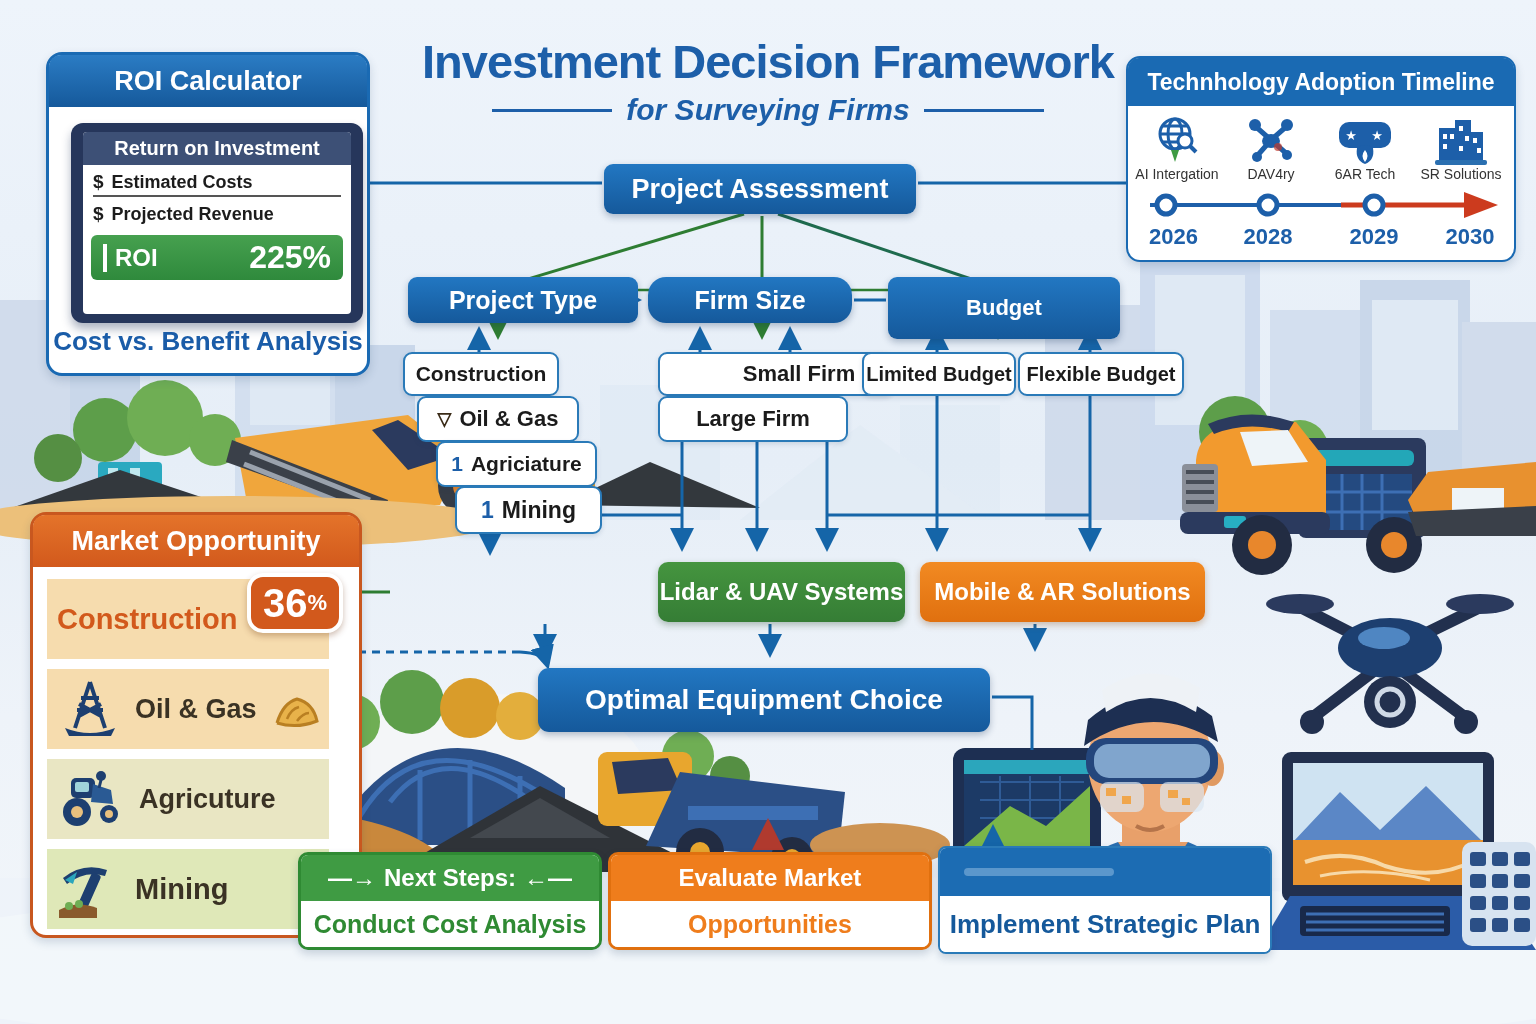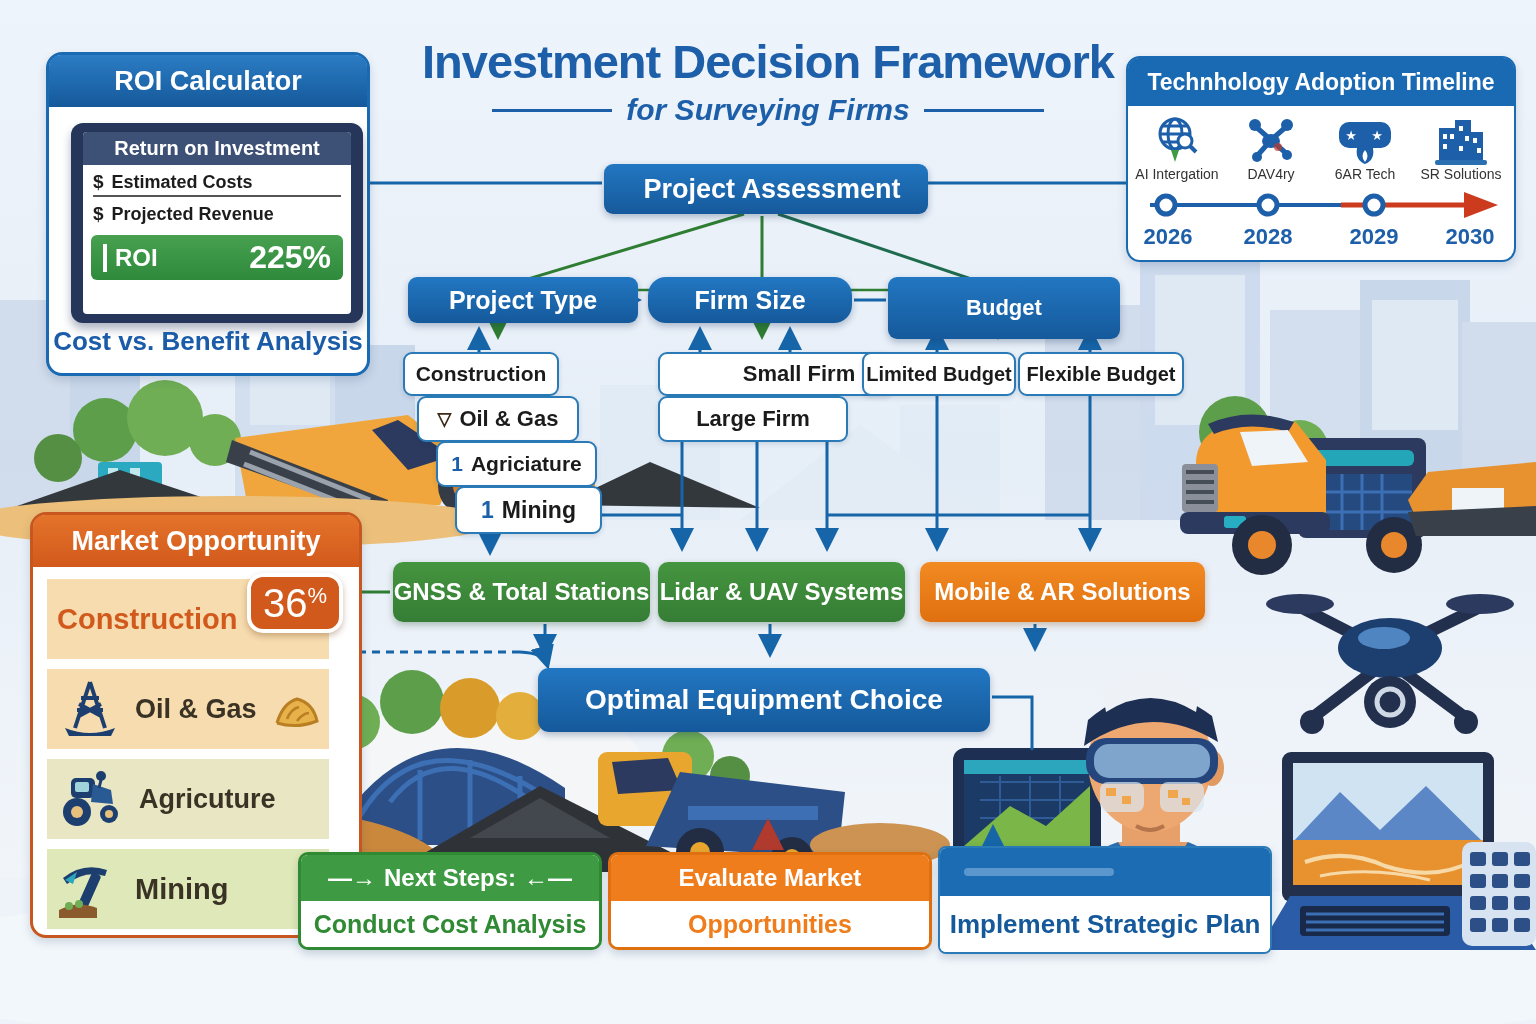--- a/index.html
+++ b/index.html
@@ -41,21 +41,21 @@
   .whitebox{position:absolute;background:#fff;border:2px solid #2a7ab8;border-radius:9px;display:flex;align-items:center;justify-content:center;gap:8px;font-weight:700;color:#1b1b1b;box-shadow:0 2px 5px rgba(30,60,100,.15);}
   .pfx-blue{color:#1d5fa9;}
   .pfx-dark{color:#3a2b17;font-size:18px;}
   .greenbox{position:absolute;background:linear-gradient(180deg,#45953f,#357d35);border-radius:10px;color:#fff;font-weight:700;display:flex;align-items:center;justify-content:center;font-size:24px;box-shadow:0 3px 7px rgba(20,60,30,.3);}
   .orangebox{background:linear-gradient(180deg,#f28a22,#e0700f)!important;box-shadow:0 3px 7px rgba(120,60,0,.3);}
   
   #mkt{left:30px;top:512px;width:326px;height:420px;border:3px solid #c8571f;}
   #mkt .panel-hdr{height:52px;border-radius:12px 12px 0 0;background:linear-gradient(180deg,#e4732a,#d2591c);font-size:27px;}
   .mkt-row{position:absolute;left:14px;width:282px;height:80px;display:flex;align-items:center;gap:12px;padding:0 10px;box-sizing:border-box;}
   .mkt-row .lb{font-weight:700;font-size:27px;color:#3a3224;}
-  #mkt-badge{position:absolute;right:-14px;top:-6px;background:#d2591c;border:4px solid #fff;border-radius:16px;color:#fff;font-weight:400;padding:6px 12px;display:flex;align-items:flex-start;box-shadow:0 3px 6px rgba(100,40,0,.3);}
+  #mkt-badge{position:absolute;right:-14px;top:-6px;background:#d2591c;border:4px solid #fff;border-radius:16px;color:#fff;font-weight:700;padding:6px 12px;display:flex;align-items:center;box-shadow:0 3px 6px rgba(100,40,0,.3);}
   #mkt-badge .v{font-size:40px;line-height:1;}
   #mkt-badge .u{font-size:22px;}
   
   .action{position:absolute;border-radius:10px;overflow:hidden;box-shadow:0 4px 9px rgba(30,60,100,.2);display:flex;flex-direction:column;background:#fff;}
   .action .a-hdr{height:46px;display:flex;align-items:center;justify-content:center;gap:8px;color:#fff;font-weight:700;font-size:24px;}
   .action .a-body{flex:1;display:flex;align-items:center;justify-content:center;font-weight:700;font-size:25px;background:#fff;}
   #act-green{left:298px;top:852px;width:298px;height:92px;border:3px solid #2f8a33;}
   #act-green .a-hdr{background:#3f9b43;}
   #act-green .a-body{color:#2f8a33;}
   #act-orange{left:608px;top:852px;width:318px;height:92px;border:3px solid #e0700f;}
@@ -386,28 +386,28 @@
         <div class="lb">SR Solutions</div>
       </div>
       <svg class="abs" style="left:8px;top:82px;" width="368" height="34" viewBox="0 0 368 34">
         <line x1="14" y1="17" x2="205" y2="17" stroke="#1d5fa9" stroke-width="4"></line>
         <line x1="205" y1="17" x2="330" y2="17" stroke="#cc3b1e" stroke-width="5"></line>
         <polygon points="328,4 362,17 328,30" fill="#cc3b1e"></polygon>
         <circle cx="30" cy="17" r="9" fill="#fff" stroke="#1d5fa9" stroke-width="5"></circle>
         <circle cx="132" cy="17" r="9" fill="#fff" stroke="#1d5fa9" stroke-width="5"></circle>
         <circle cx="238" cy="17" r="9" fill="#fff" stroke="#1d5fa9" stroke-width="5"></circle>
       </svg>
-      <span class="tl-year" style="left:10px;">2026</span>
+      <span class="tl-year" style="left:10px;text-align:right;">2026</span>
       <span class="tl-year" style="left:110px;">2028</span>
       <span class="tl-year" style="left:216px;">2029</span>
       <span class="tl-year" style="left:312px;">2030</span>
     </div>
   </div>
 
-  <div class="bluebox z2" style="left:604px;top:164px;width:312px;height:50px;font-size:27px;padding-left:12px;">Project Assessment</div>
+  <div class="bluebox z2" style="left:604px;top:164px;width:312px;height:50px;font-size:27px;">Project Assessment</div>
 
   <div class="bluebox z2" style="left:398px;top:277px;width:230px;height:46px;font-size:25px;margin-left:10px;">Project Type</div>
   <div class="bluebox z2" style="left:648px;top:277px;width:204px;height:46px;font-size:25px;border-radius:18px;">Firm Size</div>
   <div class="bluebox z2" style="left:888px;top:277px;width:232px;height:62px;font-size:22px;">Budget</div>
 
   <div class="whitebox z2" style="left:403px;top:352px;width:152px;height:40px;font-size:21px;">
     <span>Construction</span>
   </div>
   <div class="whitebox z2" style="left:417px;top:396px;width:158px;height:42px;font-size:22px;">
     <span class="pfx-dark">▽</span>
@@ -429,21 +429,20 @@
     <span>Large Firm</span>
   </div>
 
   <div class="whitebox z2" style="left:862px;top:352px;width:150px;height:40px;font-size:20px;">
     <span>Limited Budget</span>
   </div>
   <div class="whitebox z2" style="left:1018px;top:352px;width:162px;height:40px;font-size:20px;">
     <span>Flexible Budget</span>
   </div>
 
-  <div class="greenbox z2" style="left:393px;top:562px;width:257px;height:60px;">GNSS &amp; Total Stations</div>
   <div class="greenbox z2" style="left:658px;top:562px;width:247px;height:60px;">Lidar &amp; UAV Systems</div>
   <div class="greenbox orangebox z2" style="left:920px;top:562px;width:285px;height:60px;">Mobile &amp; AR Solutions</div>
 
   <div class="bluebox z2" style="left:538px;top:668px;width:452px;height:64px;font-size:28px;border-radius:11px;">Optimal Equipment Choice</div>
 
   <div class="panel z2" id="mkt">
     <div class="panel-hdr">Market Opportunity</div>
     <div class="mkt-row" style="top:64px;background:#f6dcae;">
       <span class="lb" style="color:#d2591c;font-size:29px;">Construction</span>
       <div id="mkt-badge">

